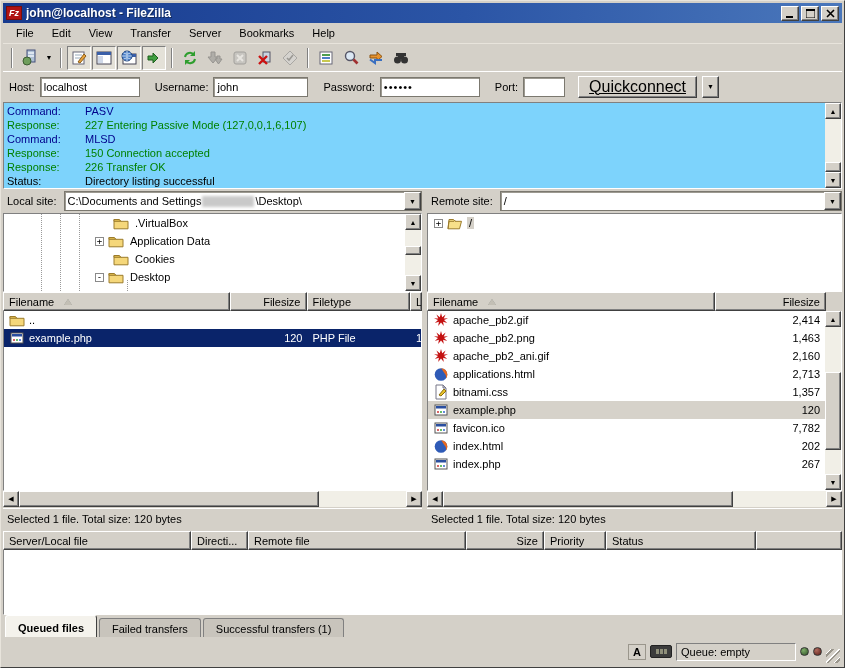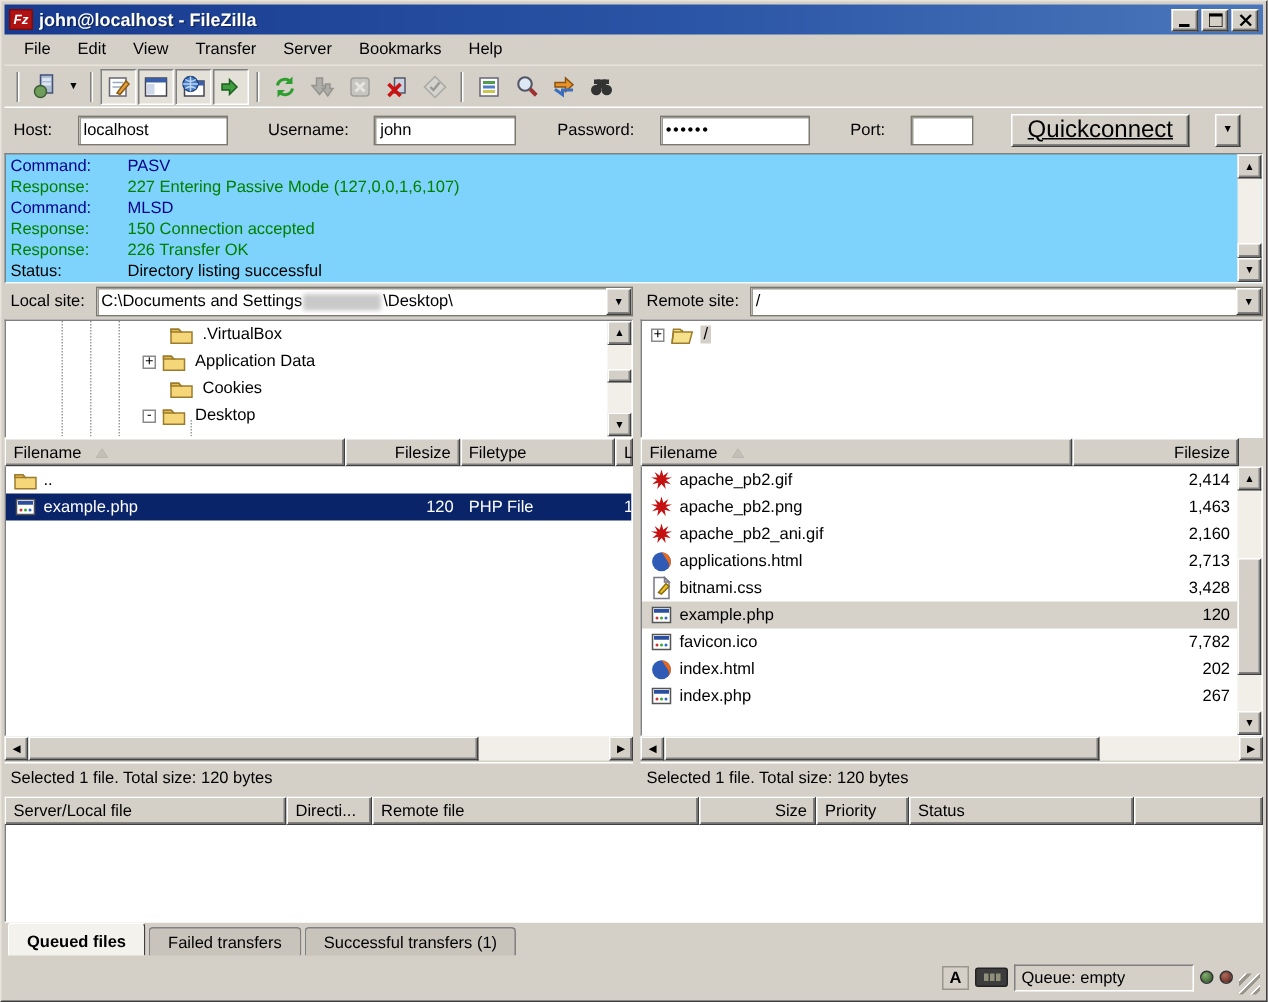--- a/index.html
+++ b/index.html
@@ -28,21 +28,21 @@
   .menu-item { padding:3px 9px; cursor:default; }
   
   .toolbar { height:27px; flex:0 0 27px; display:flex; align-items:center; padding-left:4px; gap:1px; }
   .tsep { width:2px; height:20px; margin:0 4px; border-left:1px solid #808080; border-right:1px solid #fff; }
   .tbtn { width:24px; height:24px; display:flex; align-items:center; justify-content:center; border:1px solid transparent; }
   .tbtn.pressed { border-color:#808080 #fff #fff #808080; background:#e4e1d8; }
   .tbtn.disabled { opacity:.45; filter:grayscale(1); }
   .tbtn svg { display:block; }
   .drop-arrow { width:12px; height:24px; display:flex; align-items:center; justify-content:center; font-size:7px; }
   
-  .quickbar { height:30px; flex:0 0 30px; display:flex; align-items:center; padding-left:6px; gap:17px;
+  .quickbar { height:30px; flex:0 0 30px; display:flex; align-items:center; padding-left:6px; gap:5px;
     border-top:1px solid #fff; }
   .qc-label { white-space:nowrap; }
   .field { background:#fff; border:1px solid #7b786f; box-shadow:inset 1px 1px 0 #9d9a91; height:20px;
     font-family:"Liberation Sans",sans-serif; font-size:11px; padding:0 3px; }
   input.field { outline:none; }
   .qc-btn { height:22px; padding:0 10px; background:#d4d0c8; border:1px solid; border-color:#fff #404040 #404040 #fff;
     box-shadow:inset -1px -1px 0 #808080; font-size:16px; text-decoration:underline; }
   .qc-drop { width:17px; height:22px; background:#d4d0c8; border:1px solid; border-color:#fff #404040 #404040 #fff;
     box-shadow:inset -1px -1px 0 #808080; font-size:7px; display:flex; align-items:center; justify-content:center; }
   
@@ -549,21 +549,21 @@
                   <span class="ficon">
                     <svg width="16" height="16" viewBox="0 0 16 16">
                       <path d="M3 1 h7 l3 3 v11 H3 Z" fill="#fff" stroke="#778"></path>
                       <path d="M10 1 l3 3 h-3 Z" fill="#ccd" stroke="#778"></path>
                       <path d="M6 11 L11 5 L13 7 L8 12 Z" fill="#e8c229" stroke="#8a6d10"></path>
                     </svg>
                   </span>
                   <span>bitnami.css</span>
                 </span>
                 <span class="cell num" style="flex:1">
-                  <span>3,428</span>
+                  <span>1,357</span>
                 </span>
               </div>
             <div class="frow sel-inactive">
                 <span class="cell" style="width:288px">
                   <span class="ficon">
                     <svg width="16" height="16" viewBox="0 0 16 16">
                       <rect x="2" y="3" width="12" height="10" fill="#fff" stroke="#555"></rect>
                       <rect x="3" y="4" width="10" height="2.5" fill="#2a4fa0"></rect>
                       <circle cx="5" cy="10" r="1" fill="#c33"></circle>
                       <circle cx="8" cy="10" r="1" fill="#3a3"></circle>

